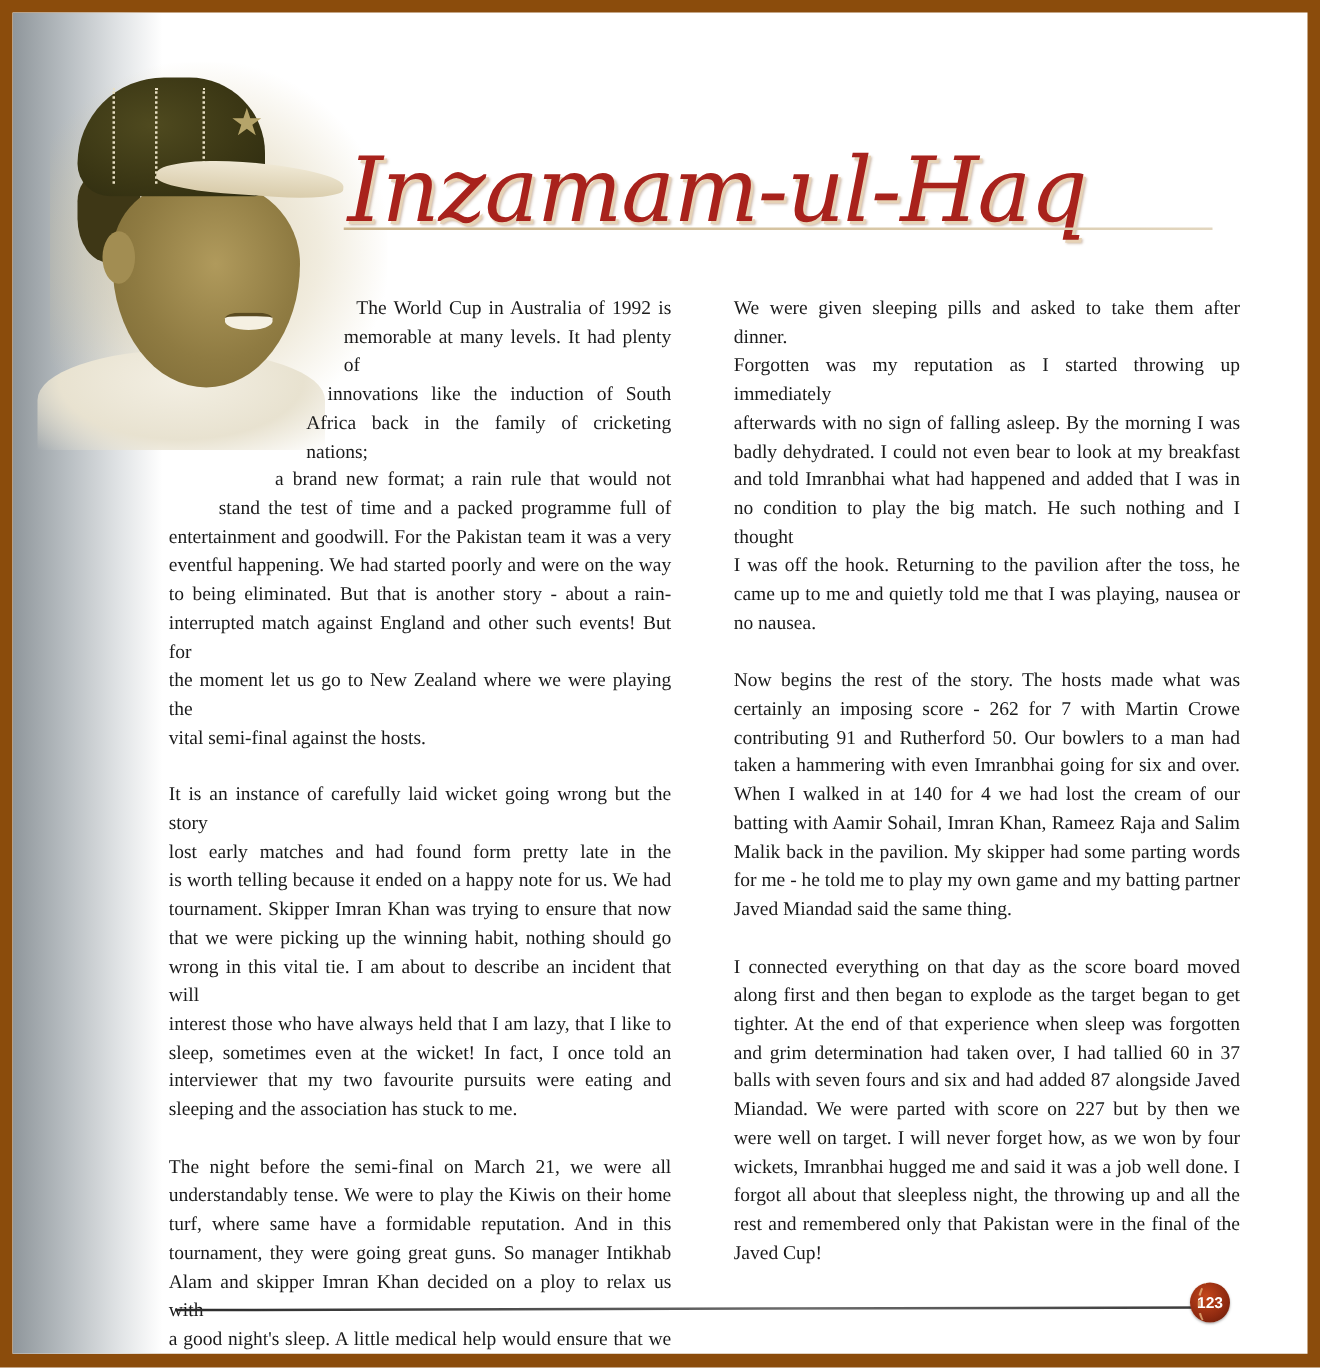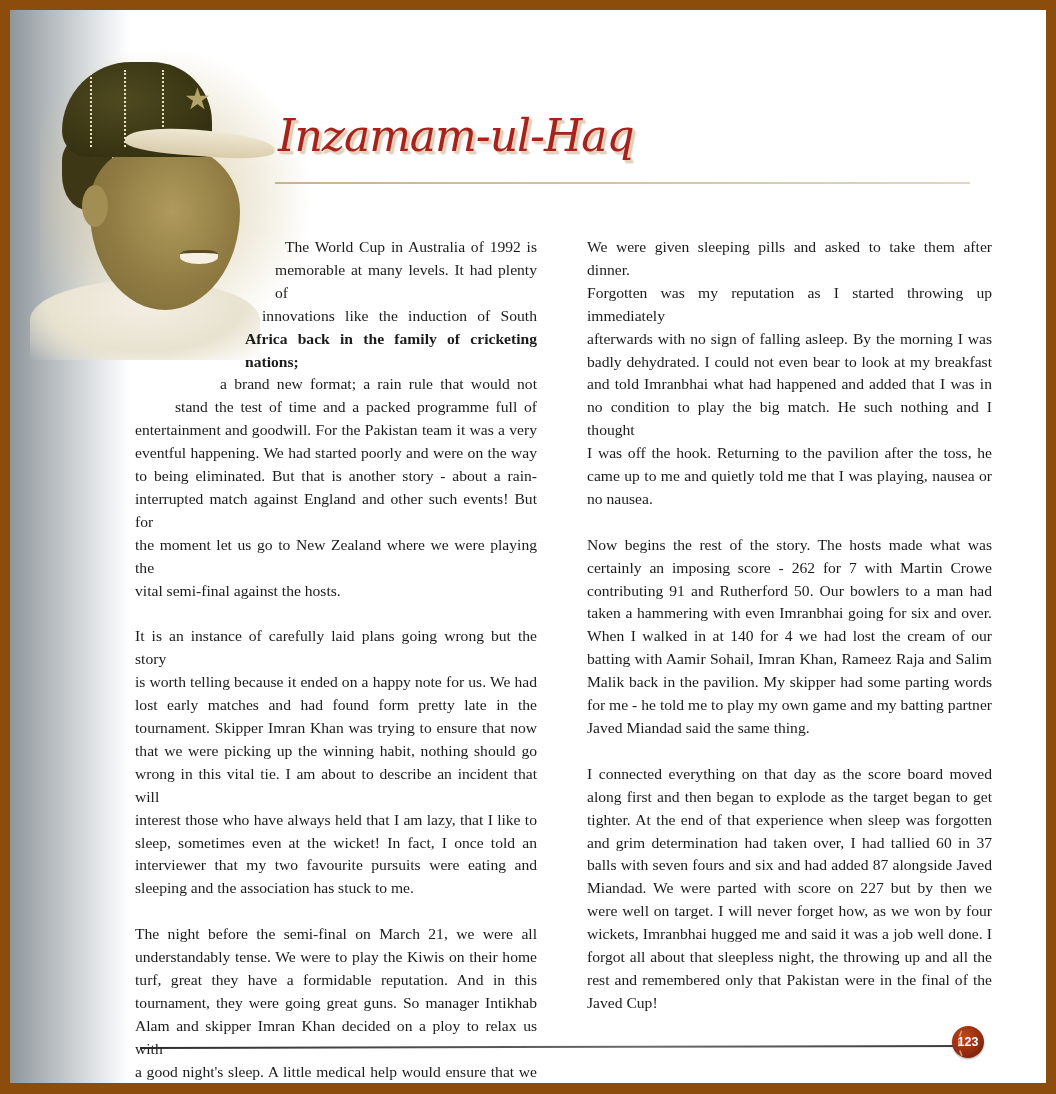--- a/index.html
+++ b/index.html
@@ -97,21 +97,21 @@
       width: 230px; height: 80px;
       background: radial-gradient(ellipse at 50% 30%, #f3efe3 0%, #e8e2d0 60%, rgba(255,255,255,0) 100%);
       border-radius: 50% 50% 0 0;
     }
     
     .title {
       position: absolute;
       left: 268px; top: 100px;
       font-family: "DejaVu Serif", serif;
       font-style: italic;
-      font-size: 44px;
+      font-size: 72px;
       color: #a8221c;
       letter-spacing: -1px;
       text-shadow: 2px 2px 0 #e6d2b6, 3px 3px 2px rgba(120,70,30,0.35);
       white-space: nowrap;
     }
     .title-rule {
       position: absolute;
       left: 265px; top: 172px;
       width: 695px; height: 2px;
       background: linear-gradient(to right, #c9b38a, #d8c7a6 60%, #e2d6bf);
@@ -125,21 +125,21 @@
       text-align: justify;
     }
     .col-left { left: 125px; top: 226px; width: 402px; }
     .col-right { left: 553px; top: 226px; width: 405px; margin-left: 24px; }
     .para { margin-bottom: 22.9px; }
     .line { display: block; text-align-last: justify; }
     .line.last { text-align-last: left; }
     .first-wrap .l1 { padding-left: 150px; }
     .first-wrap .l2 { padding-left: 140px; }
     .first-wrap .l3 { padding-left: 127px; }
-    .first-wrap .l4 { padding-left: 110px; font-weight: bold; }
+    .first-wrap .l4 { padding-left: 110px; }
     .first-wrap .l5 { padding-left: 85px; }
     .first-wrap .l6 { padding-left: 40px; }
     
     .footer-rule {
       position: absolute;
       left: 130px; top: 1036px;
       width: 830px; height: 2px;
       background: linear-gradient(to right, #2a2a2a, #6b6b6b 60%, #3a3a3a);
       transform: rotate(-0.15deg);
     }
@@ -204,35 +204,35 @@
       <span class="line l5">a brand new format; a rain rule that would not</span>
       <span class="line l6">stand the test of time and a packed programme full of</span>
       <span class="line">entertainment and goodwill. For the Pakistan team it was a very</span>
       <span class="line">eventful happening. We had started poorly and were on the way</span>
       <span class="line">to being eliminated. But that is another story - about a rain-</span>
       <span class="line">interrupted match against England and other such events! But for</span>
       <span class="line">the moment let us go to New Zealand where we were playing the</span>
       <span class="line last">vital semi-final against the hosts.</span>
     </div>
     <div class="para">
-      <span class="line">It is an instance of carefully laid plans going wrong but the story</span>
+      <span class="line">It is an instance of carefully laid wicket going wrong but the story</span>
+      <span class="line">lost early matches and had found form pretty late in the</span>
       <span class="line">is worth telling because it ended on a happy note for us. We had</span>
-      <span class="line">lost early matches and had found form pretty late in the</span>
       <span class="line">tournament. Skipper Imran Khan was trying to ensure that now</span>
       <span class="line">that we were picking up the winning habit, nothing should go</span>
       <span class="line">wrong in this vital tie. I am about to describe an incident that will</span>
       <span class="line">interest those who have always held that I am lazy, that I like to</span>
       <span class="line">sleep, sometimes even at the wicket! In fact, I once told an</span>
       <span class="line">interviewer that my two favourite pursuits were eating and</span>
       <span class="line last">sleeping and the association has stuck to me.</span>
     </div>
     <div class="para">
       <span class="line">The night before the semi-final on March 21, we were all</span>
       <span class="line">understandably tense. We were to play the Kiwis on their home</span>
-      <span class="line">turf, great they have a formidable reputation. And in this</span>
+      <span class="line">turf, where same have a formidable reputation. And in this</span>
       <span class="line">tournament, they were going great guns. So manager Intikhab</span>
       <span class="line">Alam and skipper Imran Khan decided on a ploy to relax us with</span>
       <span class="line">a good night's sleep. A little medical help would ensure that we</span>
 
     </div>
   </div>
 
   <div class="col col-right">
     <div class="para">
       <span class="line">We were given sleeping pills and asked to take them after dinner.</span>

